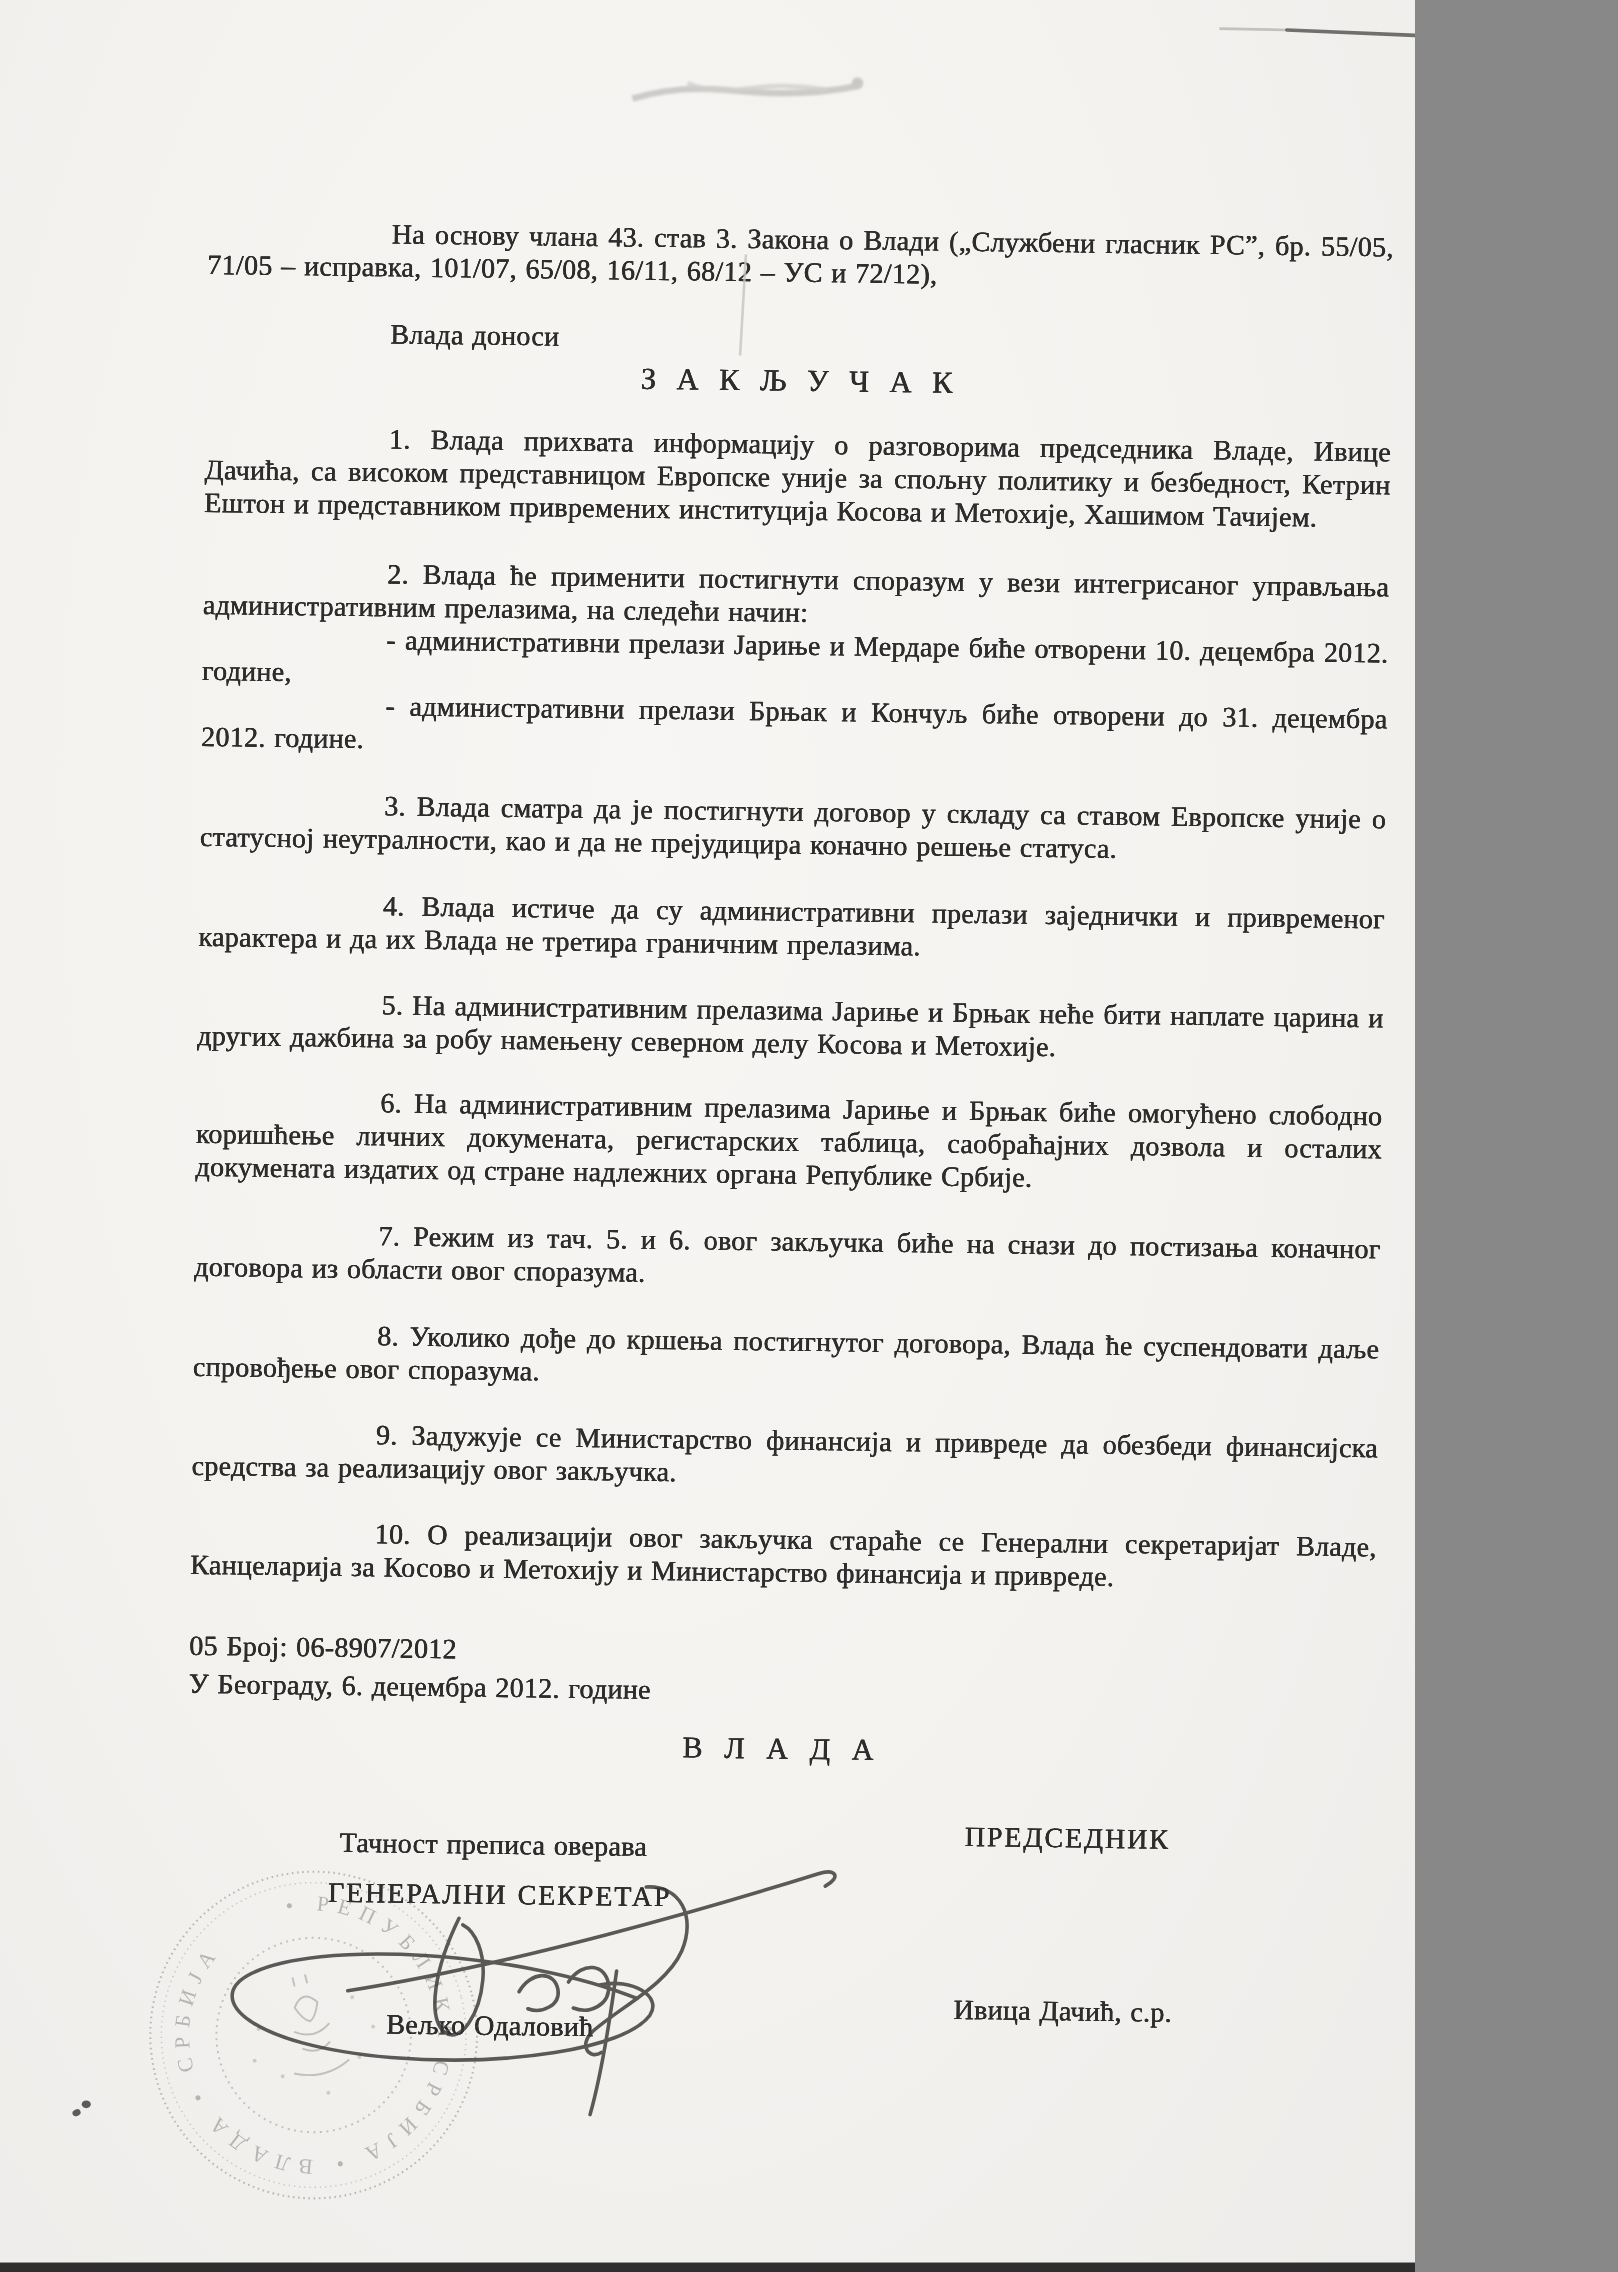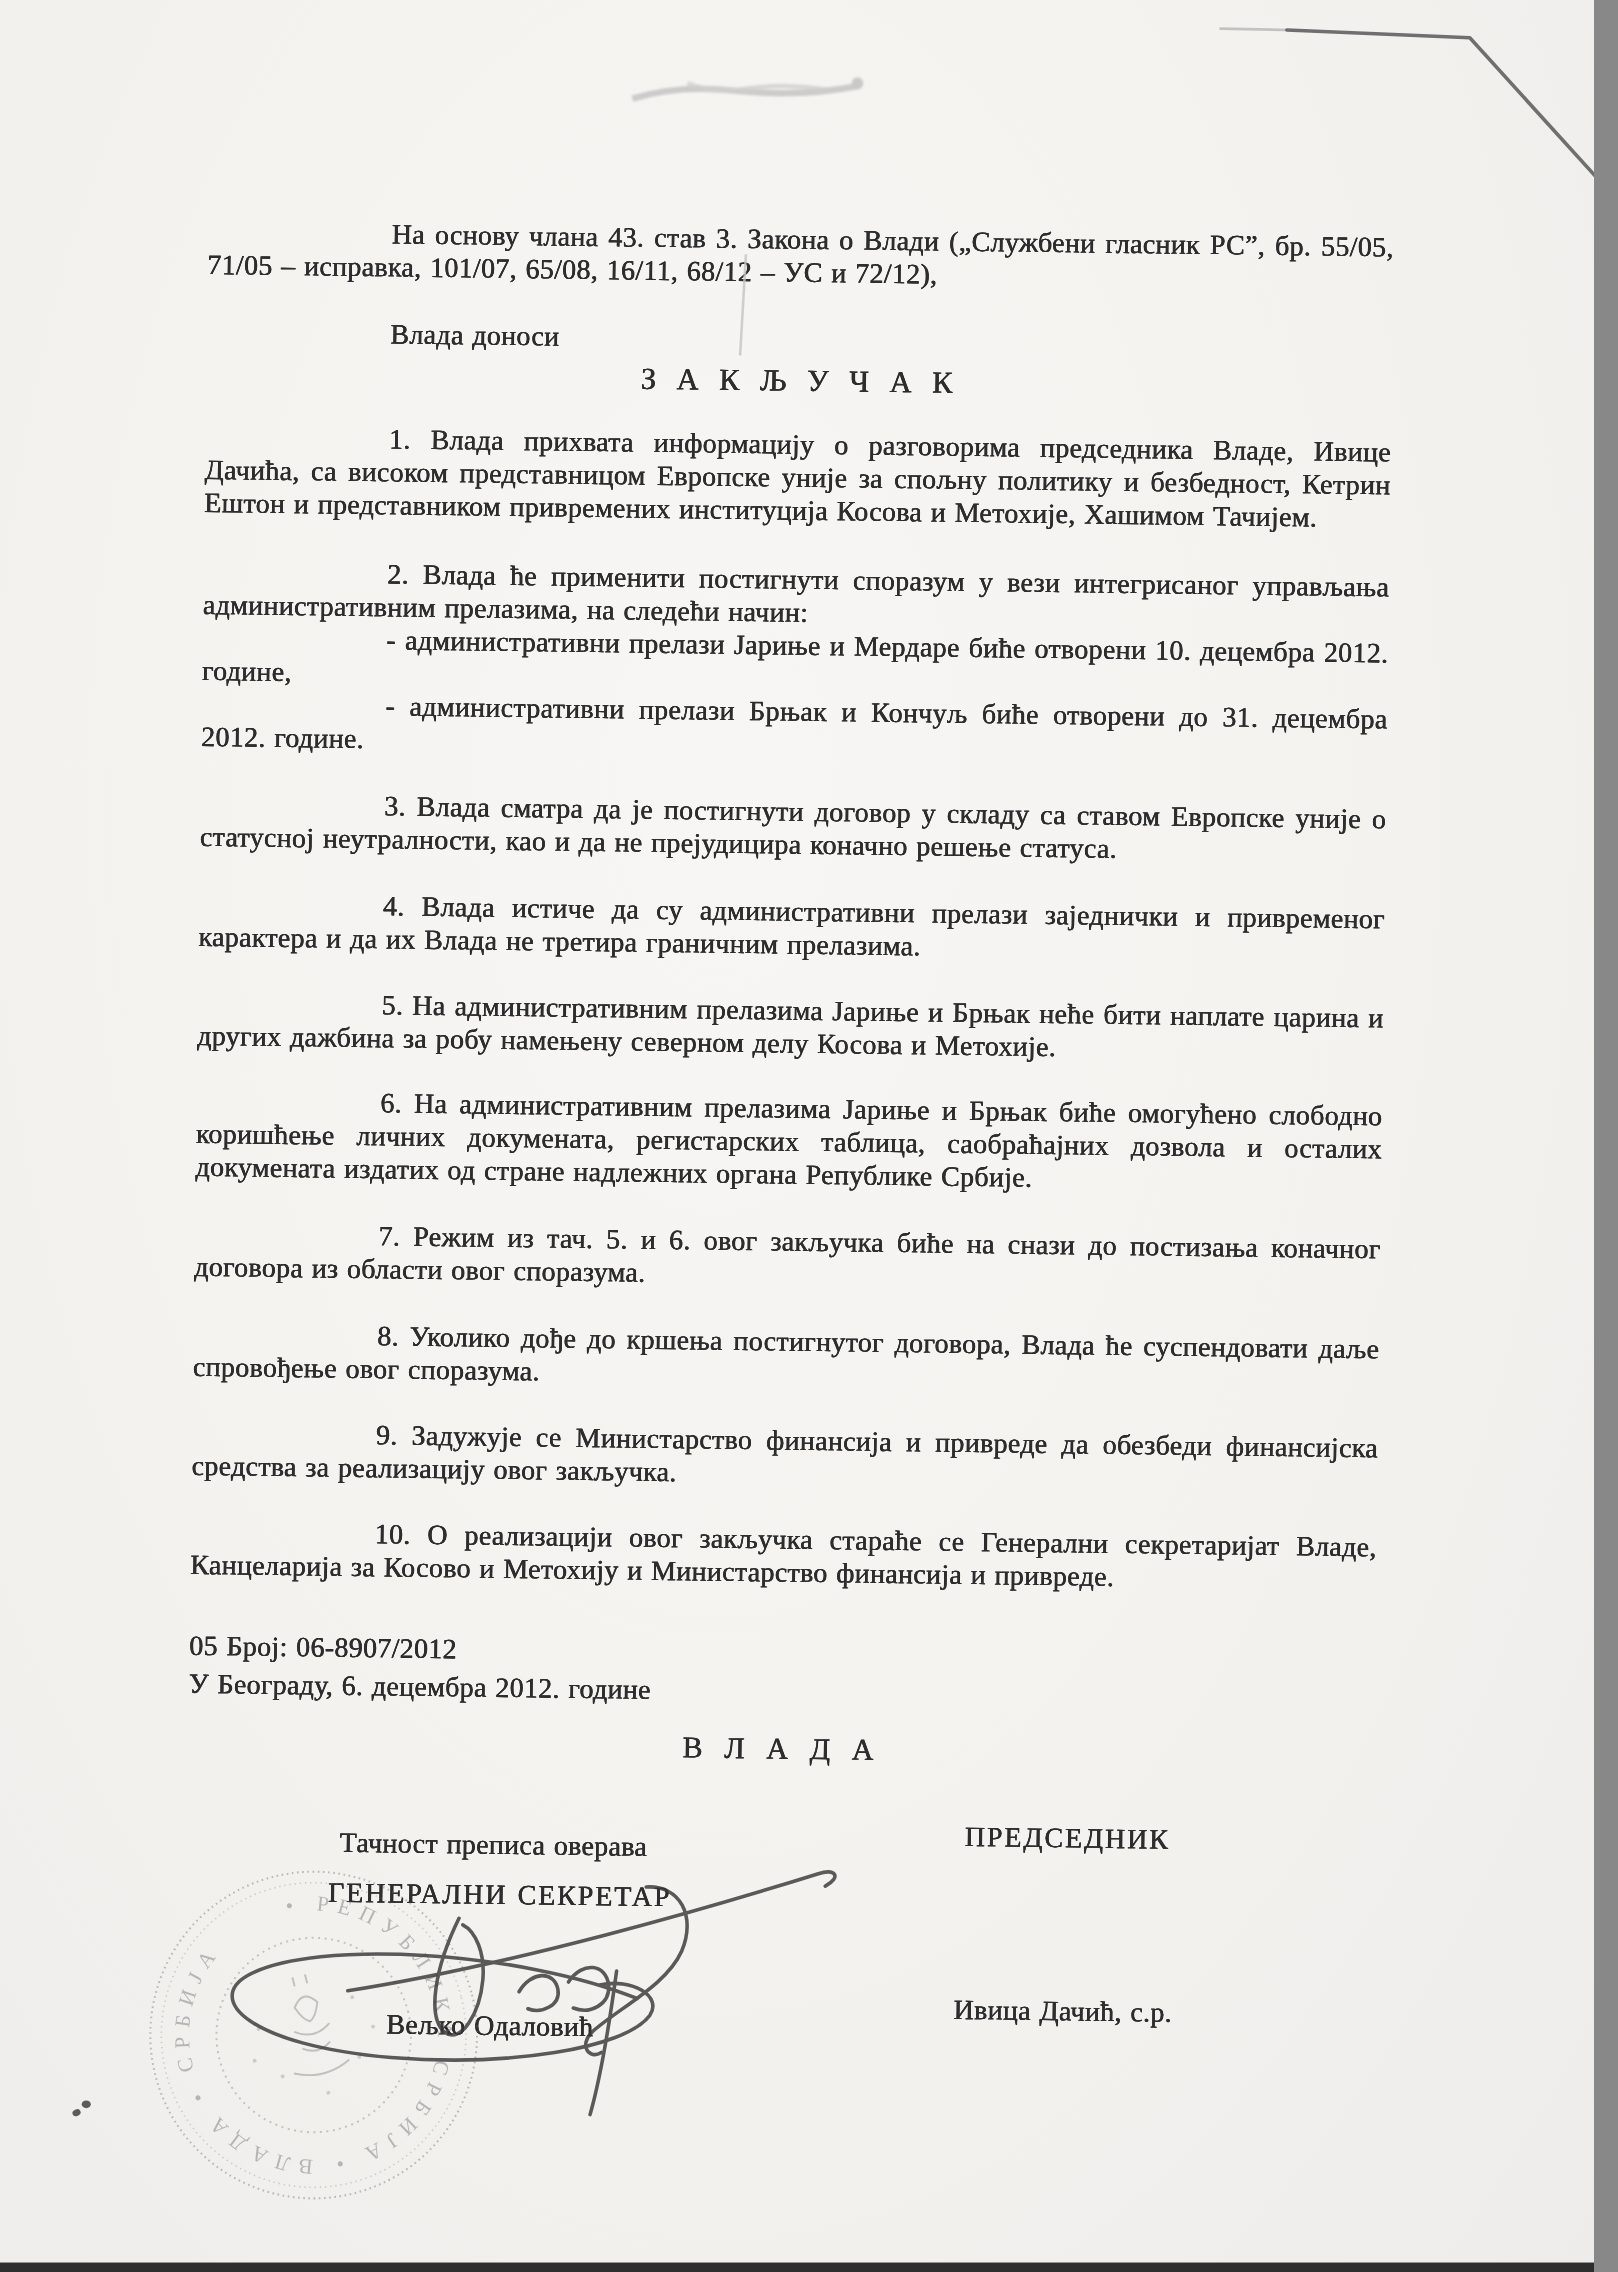--- a/index.html
+++ b/index.html
@@ -1,18 +1,18 @@
 <!DOCTYPE html>
 <html style="font-size:10.4px"><head>
 <meta charset="utf-8">
 <style>
   html,body{margin:0;padding:0;background:#888;}
   .page{
     position:relative;
-    width:1594px;height:2273px;
+    width:1415px;height:2273px;
     background:
       radial-gradient(ellipse at 45% 35%, #f7f6f4 0%, #f3f2ef 55%, #edecea 100%);
     overflow:hidden;
     font-family:"Liberation Serif","DejaVu Serif",serif;
     color:#2d2d2d;
   }
   .content{
     position:absolute;left:0;top:0;width:1619px;height:2273px;
     transform:rotate(0.75deg);
     transform-origin:208px 214px;

